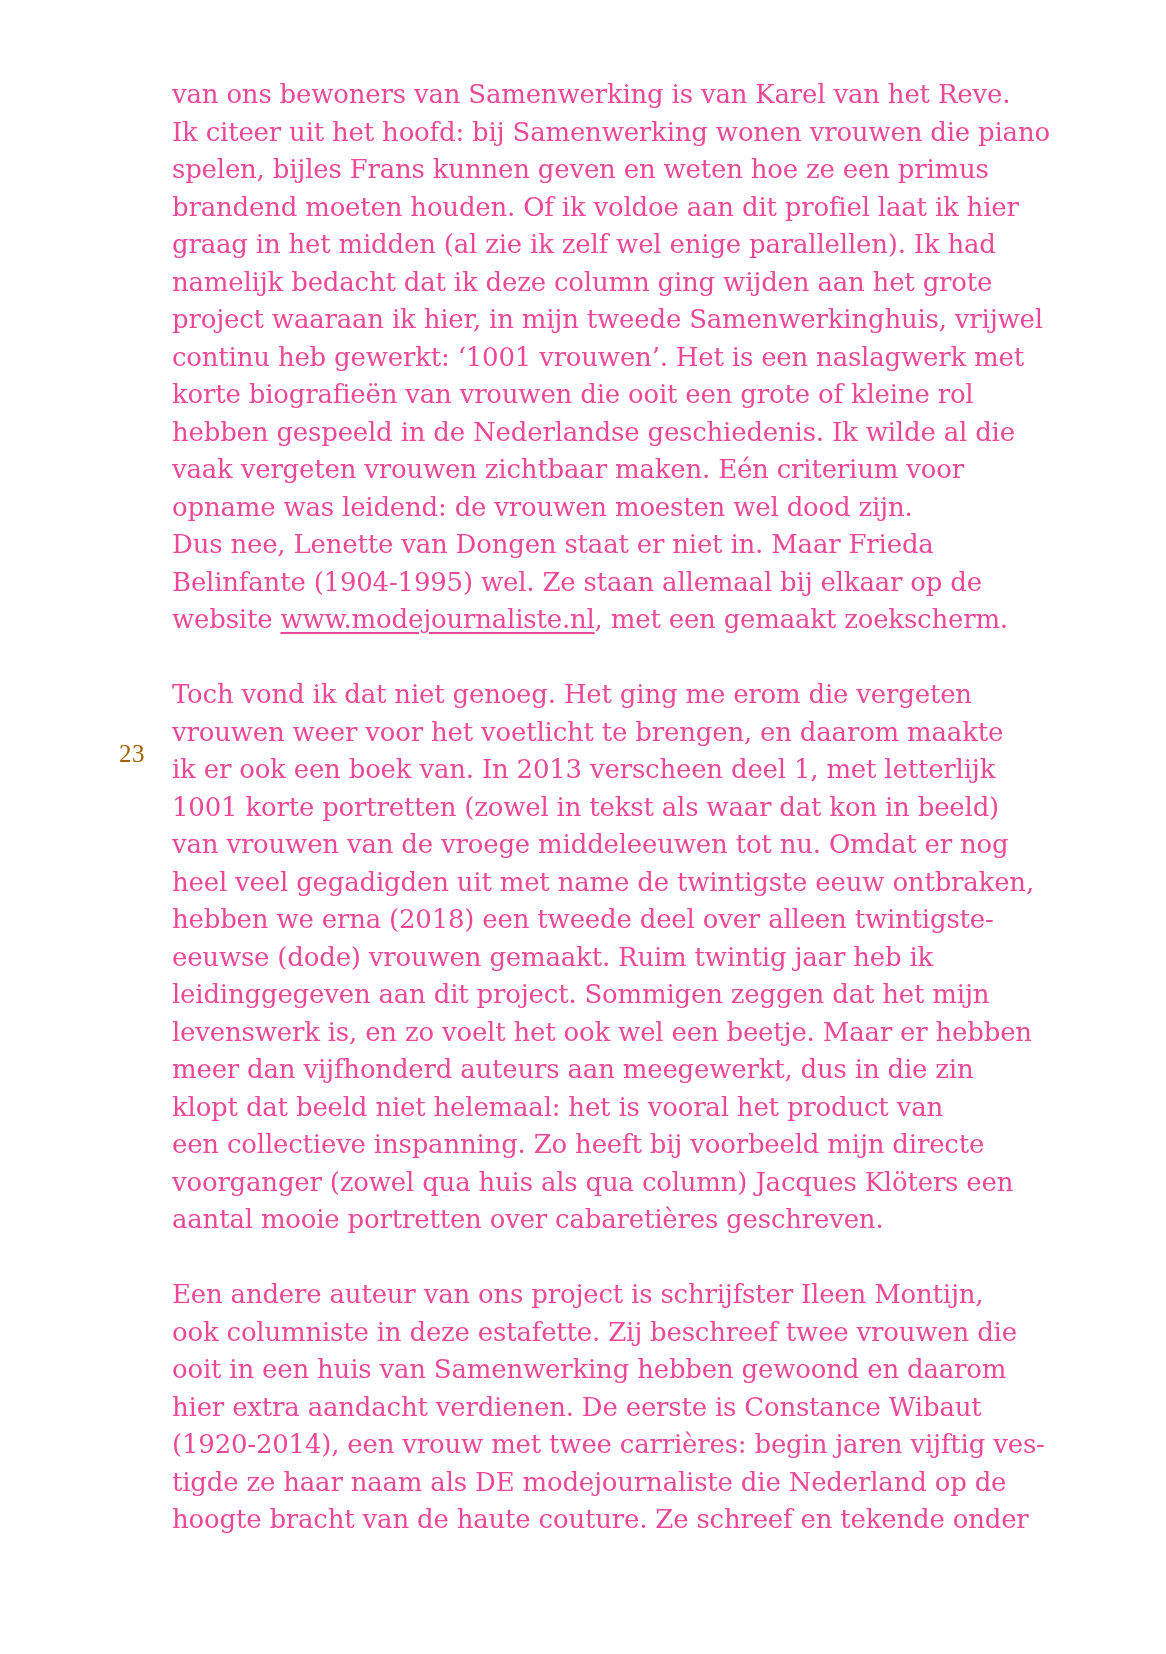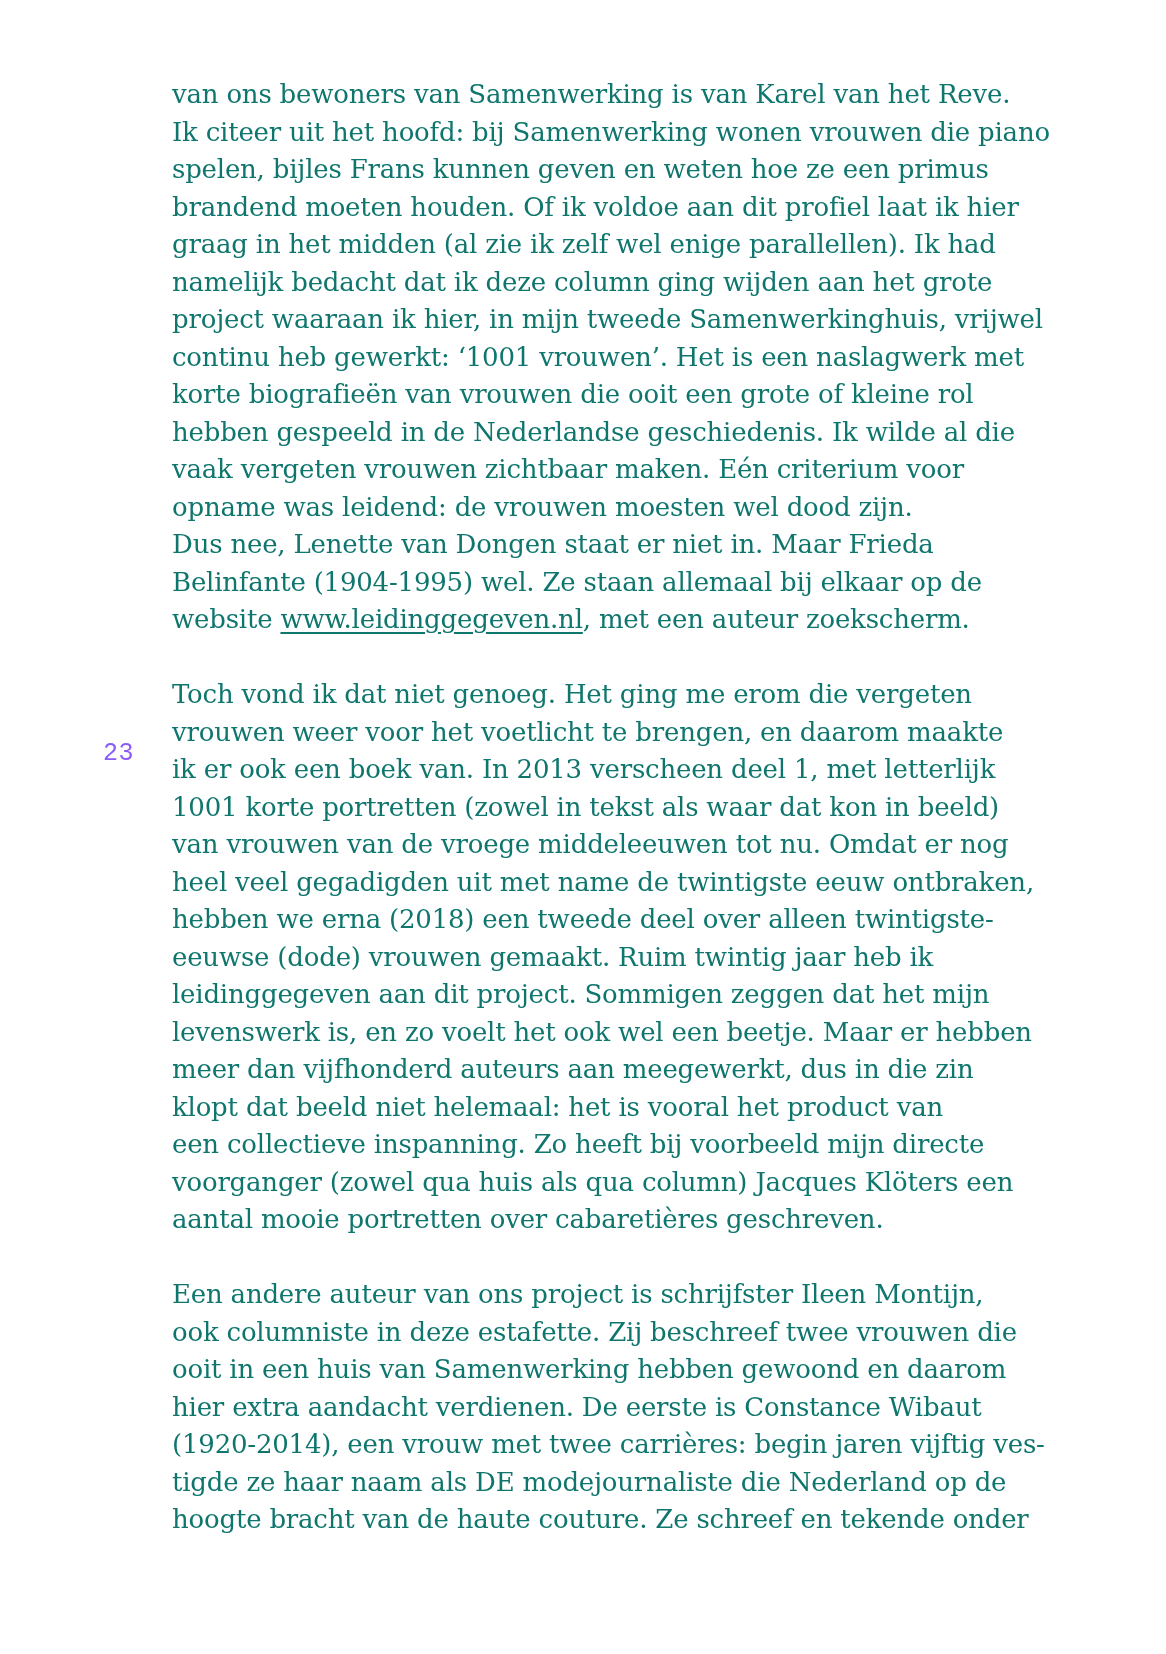--- a/index.html
+++ b/index.html
@@ -10,35 +10,35 @@
   .page {
     position: relative;
     width: 1166px;
     height: 1654px;
     background: #ffffff;
     overflow: hidden;
     font-family: "DejaVu Serif", "Liberation Serif", serif;
   }
   .page-number {
     position: absolute;
-    left: 103px;
+    left: 119px;
     top: 741px;
     width: 36px;
-    color: #8b5cf6;
-    font-family: Liberation Mono, monospace;
+    color: #a16207;
+    font-family: Liberation Serif, serif;
     font-size: 25px;
     line-height: 25px;
     letter-spacing: 0.5px;
   }
   .text-block {
     position: absolute;
     left: 172px;
     top: 76px;
     width: 985px;
-    color: #0f766e;
+    color: #ec4899;
     font-size: 26px;
     line-height: 37.5px;
     letter-spacing: -0.2px;
     text-align: left;
   }
   .para {
     margin: 0 0 37.5px 0;
     white-space: pre-line; 
   }
   .para:last-child { margin-bottom: 8px; }
@@ -65,21 +65,21 @@
 graag in het midden (al zie ik zelf wel enige parallellen). Ik had
 namelijk bedacht dat ik deze column ging wijden aan het grote
 project waaraan ik hier, in mijn tweede Samenwerkinghuis, vrijwel
 continu heb gewerkt: ‘1001 vrouwen’. Het is een naslagwerk met
 korte biografieën van vrouwen die ooit een grote of kleine rol
 hebben gespeeld in de Nederlandse geschiedenis. Ik wilde al die
 vaak vergeten vrouwen zichtbaar maken. Eén criterium voor
 opname was leidend: de vrouwen moesten wel dood zijn.
 Dus nee, Lenette van Dongen staat er niet in. Maar Frieda
 Belinfante (1904-1995) wel. Ze staan allemaal bij elkaar op de
-website </span><a class="body-link">www.leidinggegeven.nl</a><span>, met een auteur zoekscherm.</span></p>
+website </span><a class="body-link">www.modejournaliste.nl</a><span>, met een gemaakt zoekscherm.</span></p>
     <p class="para"><span>Toch vond ik dat niet genoeg. Het ging me erom die vergeten
 vrouwen weer voor het voetlicht te brengen, en daarom maakte
 ik er ook een boek van. In 2013 verscheen deel 1, met letterlijk
 1001 korte portretten (zowel in tekst als waar dat kon in beeld)
 van vrouwen van de vroege middeleeuwen tot nu. Omdat er nog
 heel veel gegadigden uit met name de twintigste eeuw ontbraken,
 hebben we erna (2018) een tweede deel over alleen twintigste-
 eeuwse (dode) vrouwen gemaakt. Ruim twintig jaar heb ik
 leidinggegeven aan dit project. Sommigen zeggen dat het mijn
 levenswerk is, en zo voelt het ook wel een beetje. Maar er hebben

